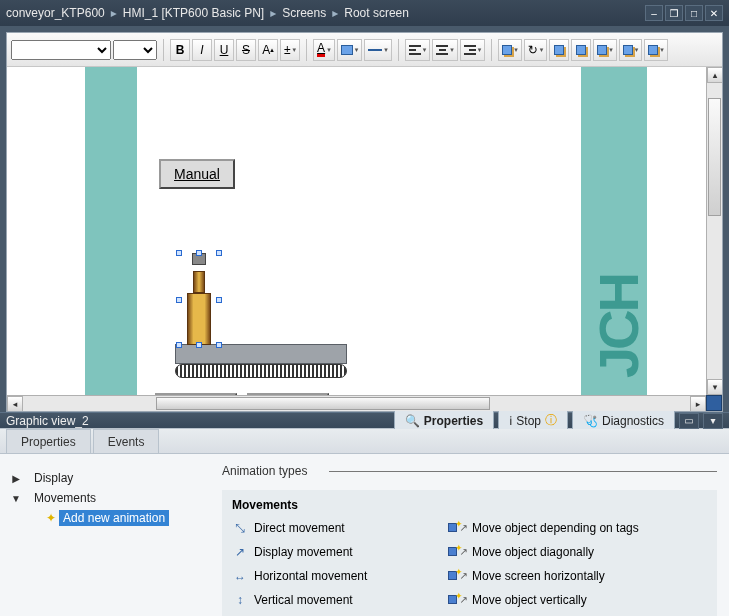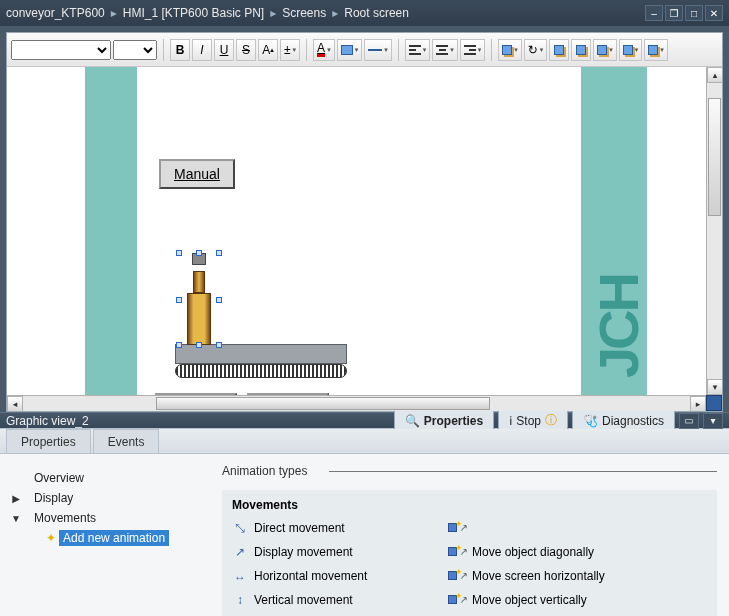--- a/index.html
+++ b/index.html
@@ -266,23 +266,20 @@
   <span class="picon">▾</span>
 </div>
 
 <div class="props">
   <div class="props-tabs">
     <div class="tab">Properties</div>
     <div class="tab">Events</div>
   </div>
   <div class="props-body">
     <div class="tree">
-      <div class="row indent1">
-          <span>Overview</span>
-        </div>
       <div class="row">
           <span class="arrow">▶</span>
           <span style="width:12px"></span>
           <span>Display</span>
         </div>
       <div class="row">
           <span class="arrow">▼</span>
           <span style="width:12px"></span>
           <span>Movements</span>
         </div>
@@ -302,20 +299,21 @@
           <div class="mrow">
               <span class="dir-icon">⤡</span>
               <span>Direct movement</span>
             </div>
           <div class="mrow">
               <span class="action-icon">
                 <span class="sq"></span>
                 <span class="spark">✦</span>
                 <span class="arr">↗</span>
               </span>
+              <span>Move object depending on tags</span>
             </div>
 
           <div class="mrow">
               <span class="dir-icon">↗</span>
               <span>Display movement</span>
             </div>
           <div class="mrow">
               <span class="action-icon">
                 <span class="sq"></span>
                 <span class="spark">✦</span>

